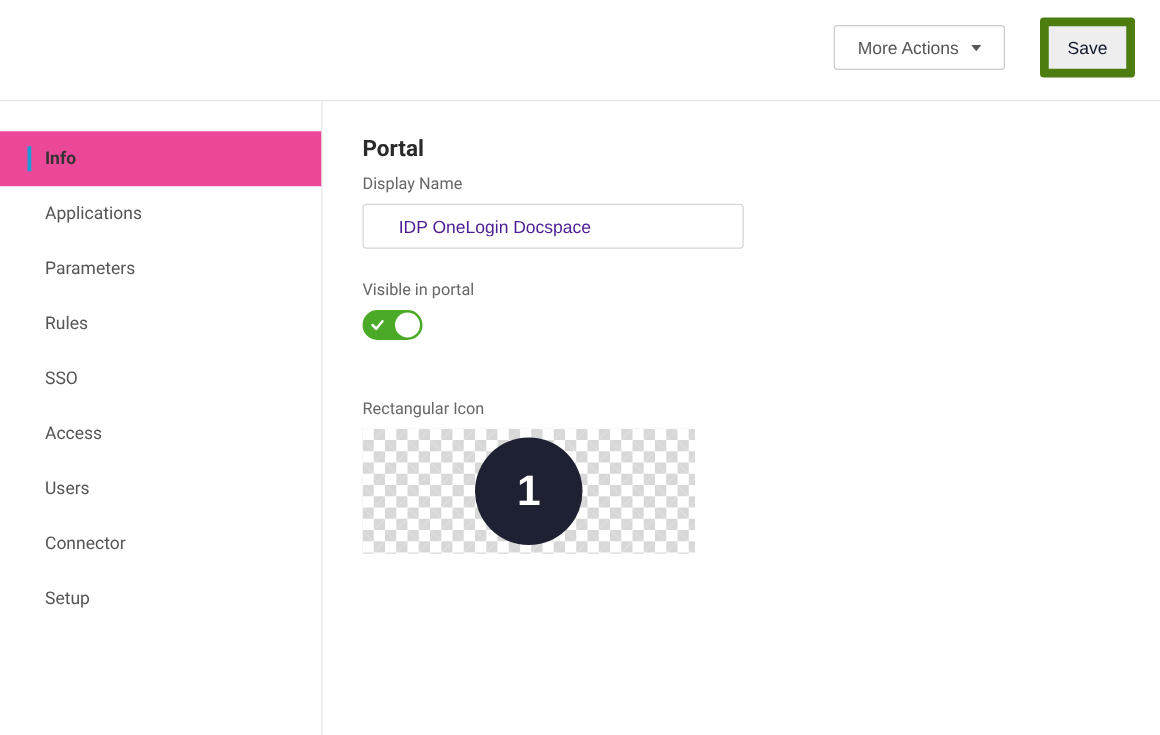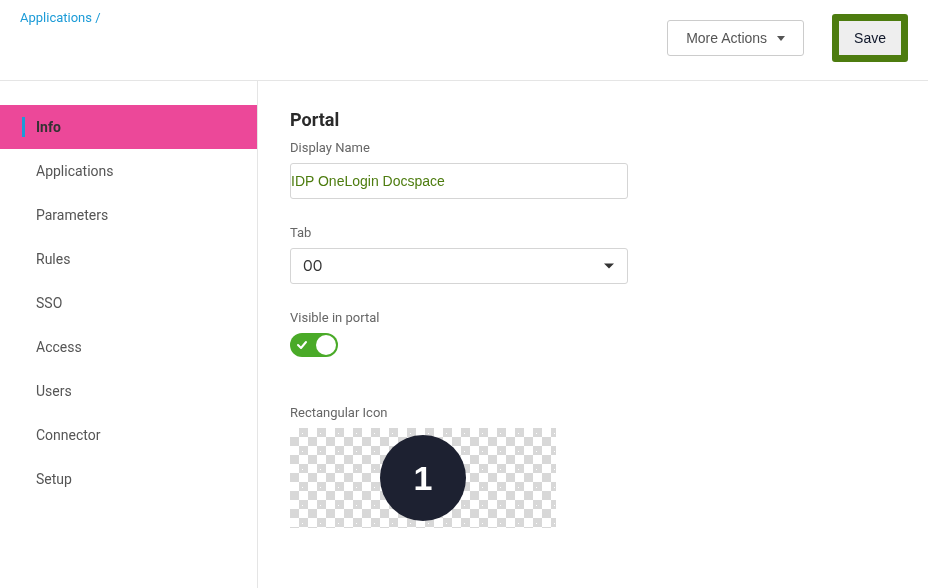--- a/index.html
+++ b/index.html
@@ -120,26 +120,26 @@
     .form-group {
       margin-bottom: 26px;
     }
     .form-label {
       display: block;
       font-size: 13px;
       color: #666;
       margin-bottom: 8px;
     }
     .text-input {
-      width: 338px;
-      padding: 9px 0;
+      width: 305px;
+      padding: 9px 28px;
       font-size: 14px;
       border: 1px solid #d5d5d5;
       border-radius: 3px;
-      color: #4d7c0f;
+      color: #4c1d95;
     }
     .select-wrap {
       width: 338px;
       position: relative;
     }
     .select-input {
       width: 100%;
       padding: 9px 12px;
       font-size: 14px;
       border: 1px solid #d5d5d5;
@@ -222,24 +222,20 @@
     }
     .visible-group {
       margin-bottom: 48px;
     }
   </style>
 </head>
 <body>
 
 <div class="header">
   <div class="header-left">
-    <div class="breadcrumb">
-      <a href="#">Applications</a>
-      <span class="breadcrumb-sep">/</span>
-    </div>
   </div>
   <div class="header-right">
     <button class="btn btn-more">
       <span>More Actions</span>
       <span class="caret"></span>
     </button>
     <button class="btn btn-save">Save</button>
   </div>
 </div>
 
@@ -275,27 +271,20 @@
   </nav>
 
   <main class="main">
     <h2 class="section-title">Portal</h2>
 
     <div class="form-group">
       <label class="form-label">Display Name</label>
       <input type="text" class="text-input" value="IDP OneLogin Docspace" style="">
     </div>
 
-    <div class="form-group">
-      <label class="form-label">Tab</label>
-      <div class="select-wrap">
-        <div class="select-input">OO</div>
-        <span class="select-caret"></span>
-      </div>
-    </div>
 
     <div class="form-group visible-group">
       <label class="form-label">Visible in portal</label>
       <div class="toggle">
         <span class="toggle-check">
           <svg width="12" height="12" viewBox="0 0 12 12">
               <path d="M2 6 L5 9 L10 3" stroke="#fff" stroke-width="2" fill="none" stroke-linecap="round" stroke-linejoin="round"></path>
             </svg>
         </span>
         <span class="toggle-knob"></span>

